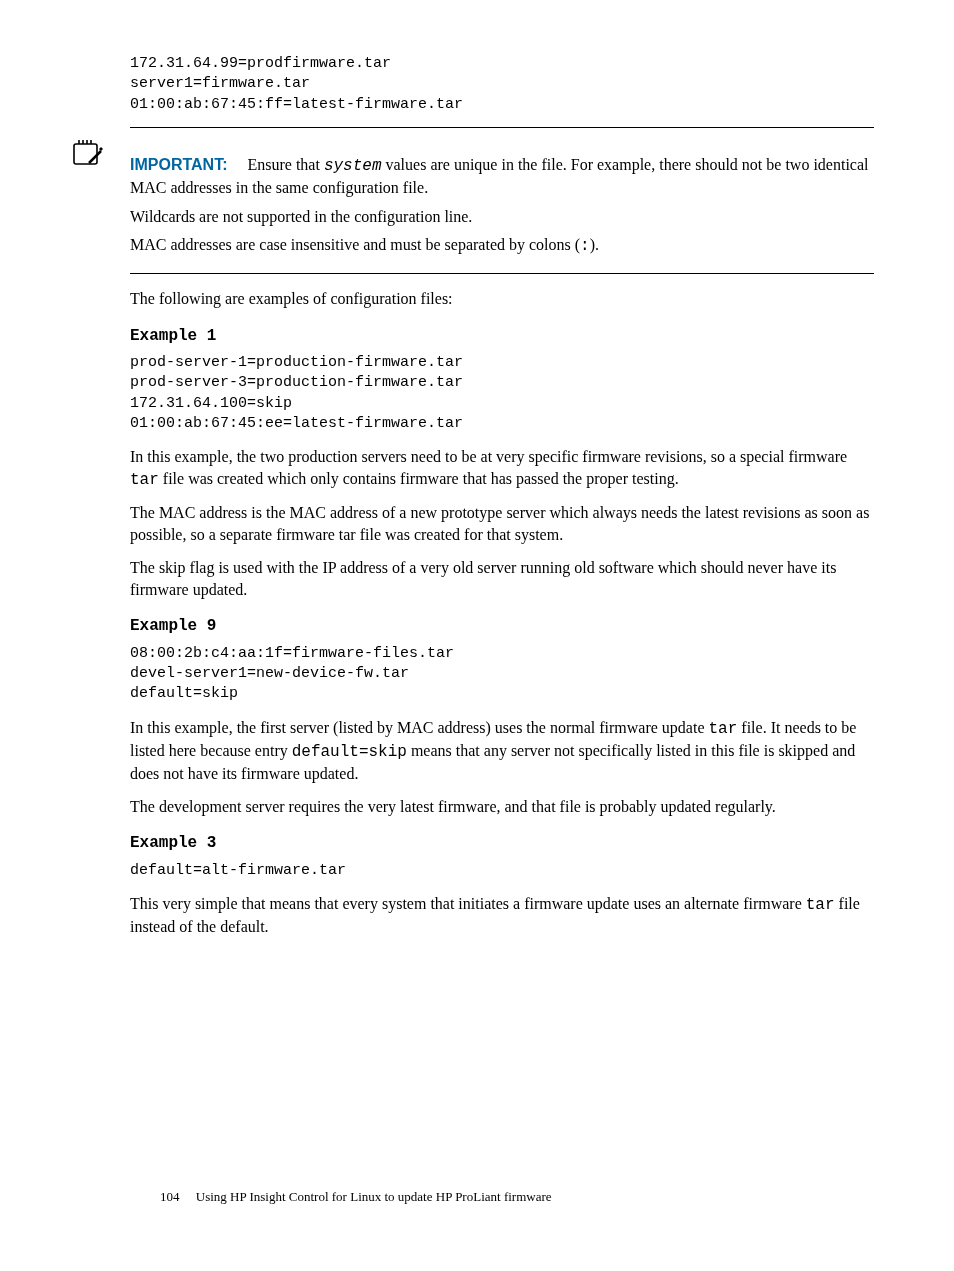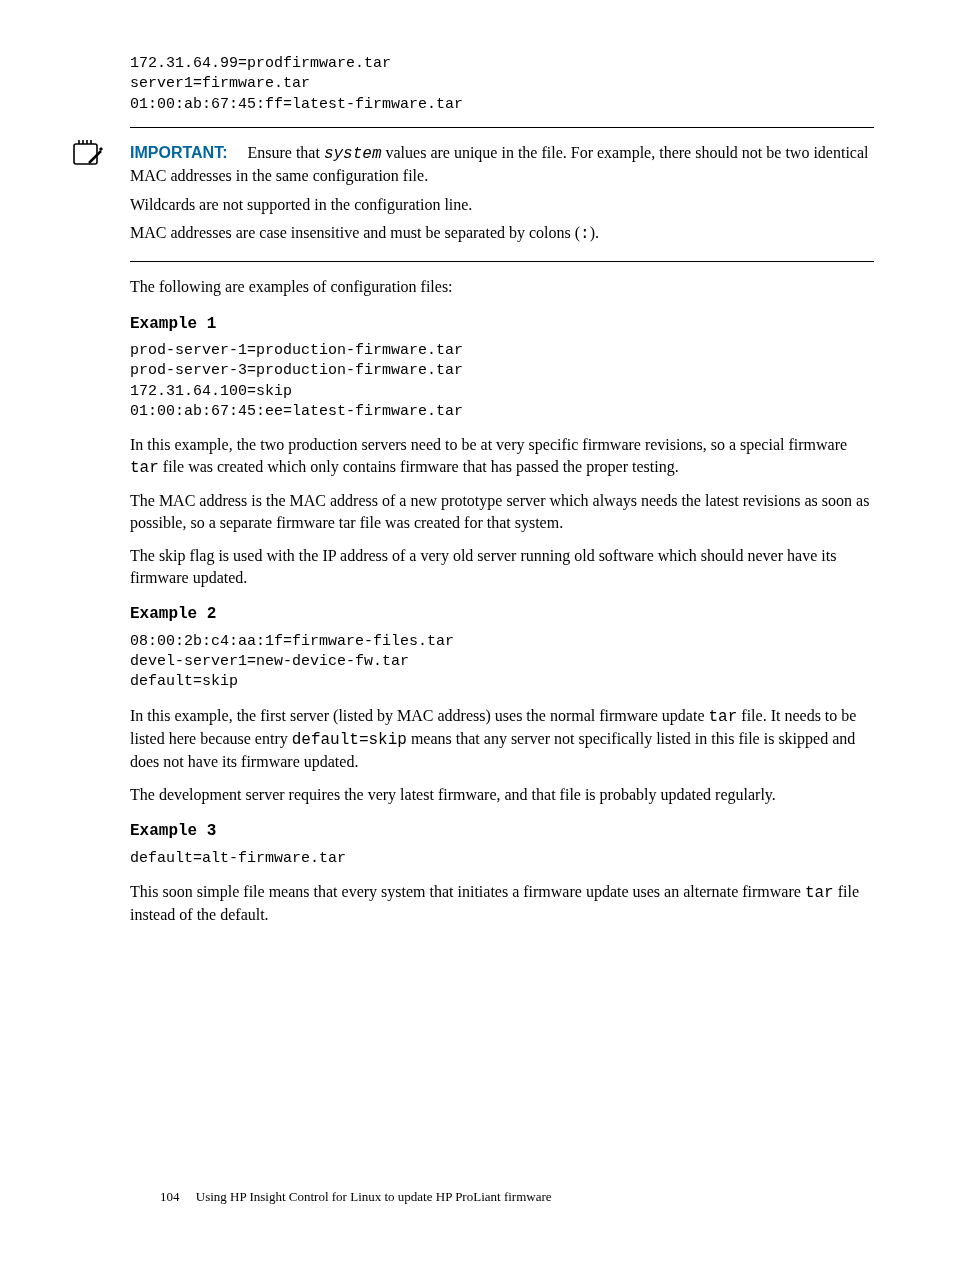--- a/index.html
+++ b/index.html
@@ -26,21 +26,21 @@
   .inline-code {
     font-family: 'Courier New', monospace;
   }
   .inline-code-italic {
     font-family: 'Courier New', monospace;
     font-style: italic;
   }
   .note-box {
     border-top: 1px solid #000;
     border-bottom: 1px solid #000;
-    padding: 14px 0 10px 0;
+    padding: 26px 0 10px 0;
     margin: 0 0 14px 0;
     position: relative;
   }
   .note-icon {
     position: absolute;
     left: -60px;
     top: 8px;
     width: 34px;
     height: 34px;
   }
@@ -118,30 +118,30 @@
 
   <div class="sub-heading">Example 1</div>
   <div class="code-block">prod-server-1=production-firmware.tar
 prod-server-3=production-firmware.tar
 172.31.64.100=skip
 01:00:ab:67:45:ee=latest-firmware.tar</div>
   <p class="body-text"><span>In this example, the two production servers need to be at very specific firmware revisions, so a special firmware </span><span class="inline-code">tar</span><span> file was created which only contains firmware that has passed the proper testing.</span></p>
   <p class="body-text">The MAC address is the MAC address of a new prototype server which always needs the latest revisions as soon as possible, so a separate firmware tar file was created for that system.</p>
   <p class="body-text">The skip flag is used with the IP address of a very old server running old software which should never have its firmware updated.</p>
 
-  <div class="sub-heading">Example 2</div>
+  <div class="sub-heading">Example 9</div>
   <div class="code-block">08:00:2b:c4:aa:1f=firmware-files.tar
 devel-server1=new-device-fw.tar
 default=skip</div>
   <p class="body-text"><span>In this example, the first server (listed by MAC address) uses the normal firmware update </span><span class="inline-code">tar</span><span> file. It needs to be listed here because entry </span><span class="inline-code">default=skip</span><span> means that any server not specifically listed in this file is skipped and does not have its firmware updated.</span></p>
   <p class="body-text">The development server requires the very latest firmware, and that file is probably updated regularly.</p>
 
   <div class="sub-heading">Example 3</div>
   <div class="code-block">default=alt-firmware.tar</div>
-  <p class="body-text"><span>This soon simple file means that every system that initiates a firmware update uses an alternate firmware </span><span class="inline-code">tar</span><span> file instead of the default.</span></p>
+  <p class="body-text"><span>This very simple that means that every system that initiates a firmware update uses an alternate firmware </span><span class="inline-code">tar</span><span> file instead of the default.</span></p>
 </div>
 
 <div class="footer">
   <span>104</span>
   &nbsp;&nbsp;&nbsp;
   <span>Using HP Insight Control for Linux to update HP ProLiant firmware</span>
 </div>
 
 </div>
 

